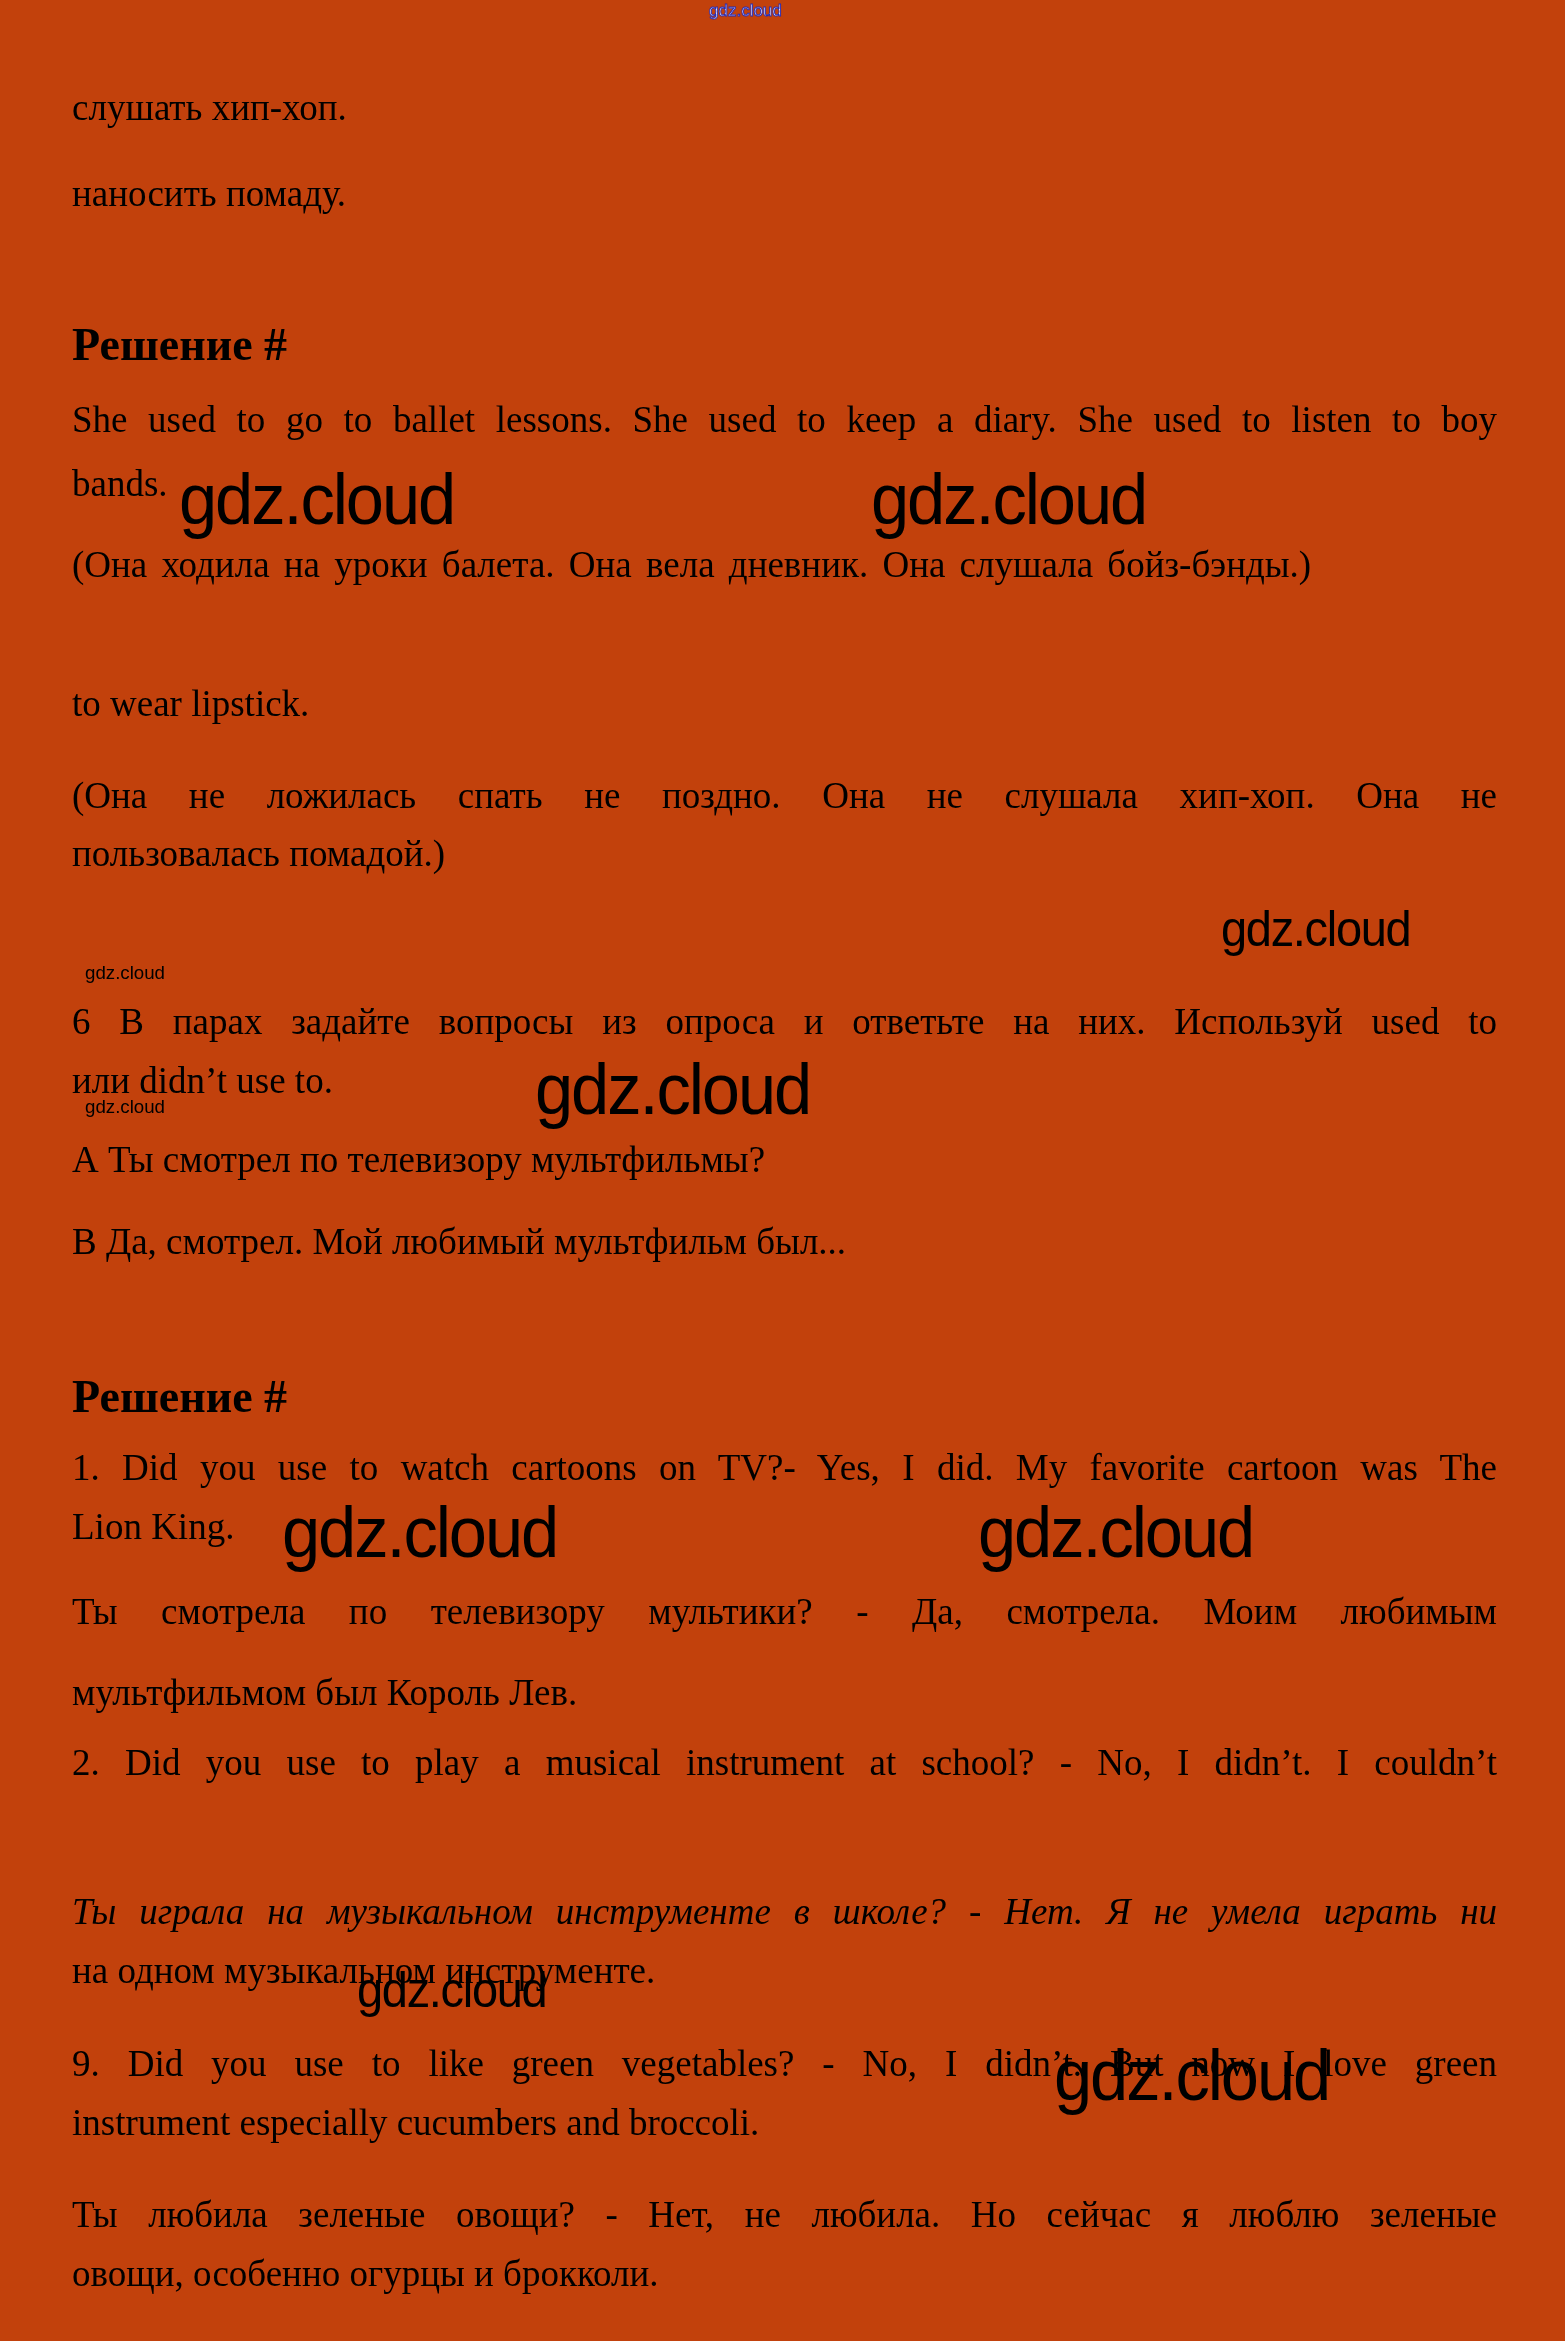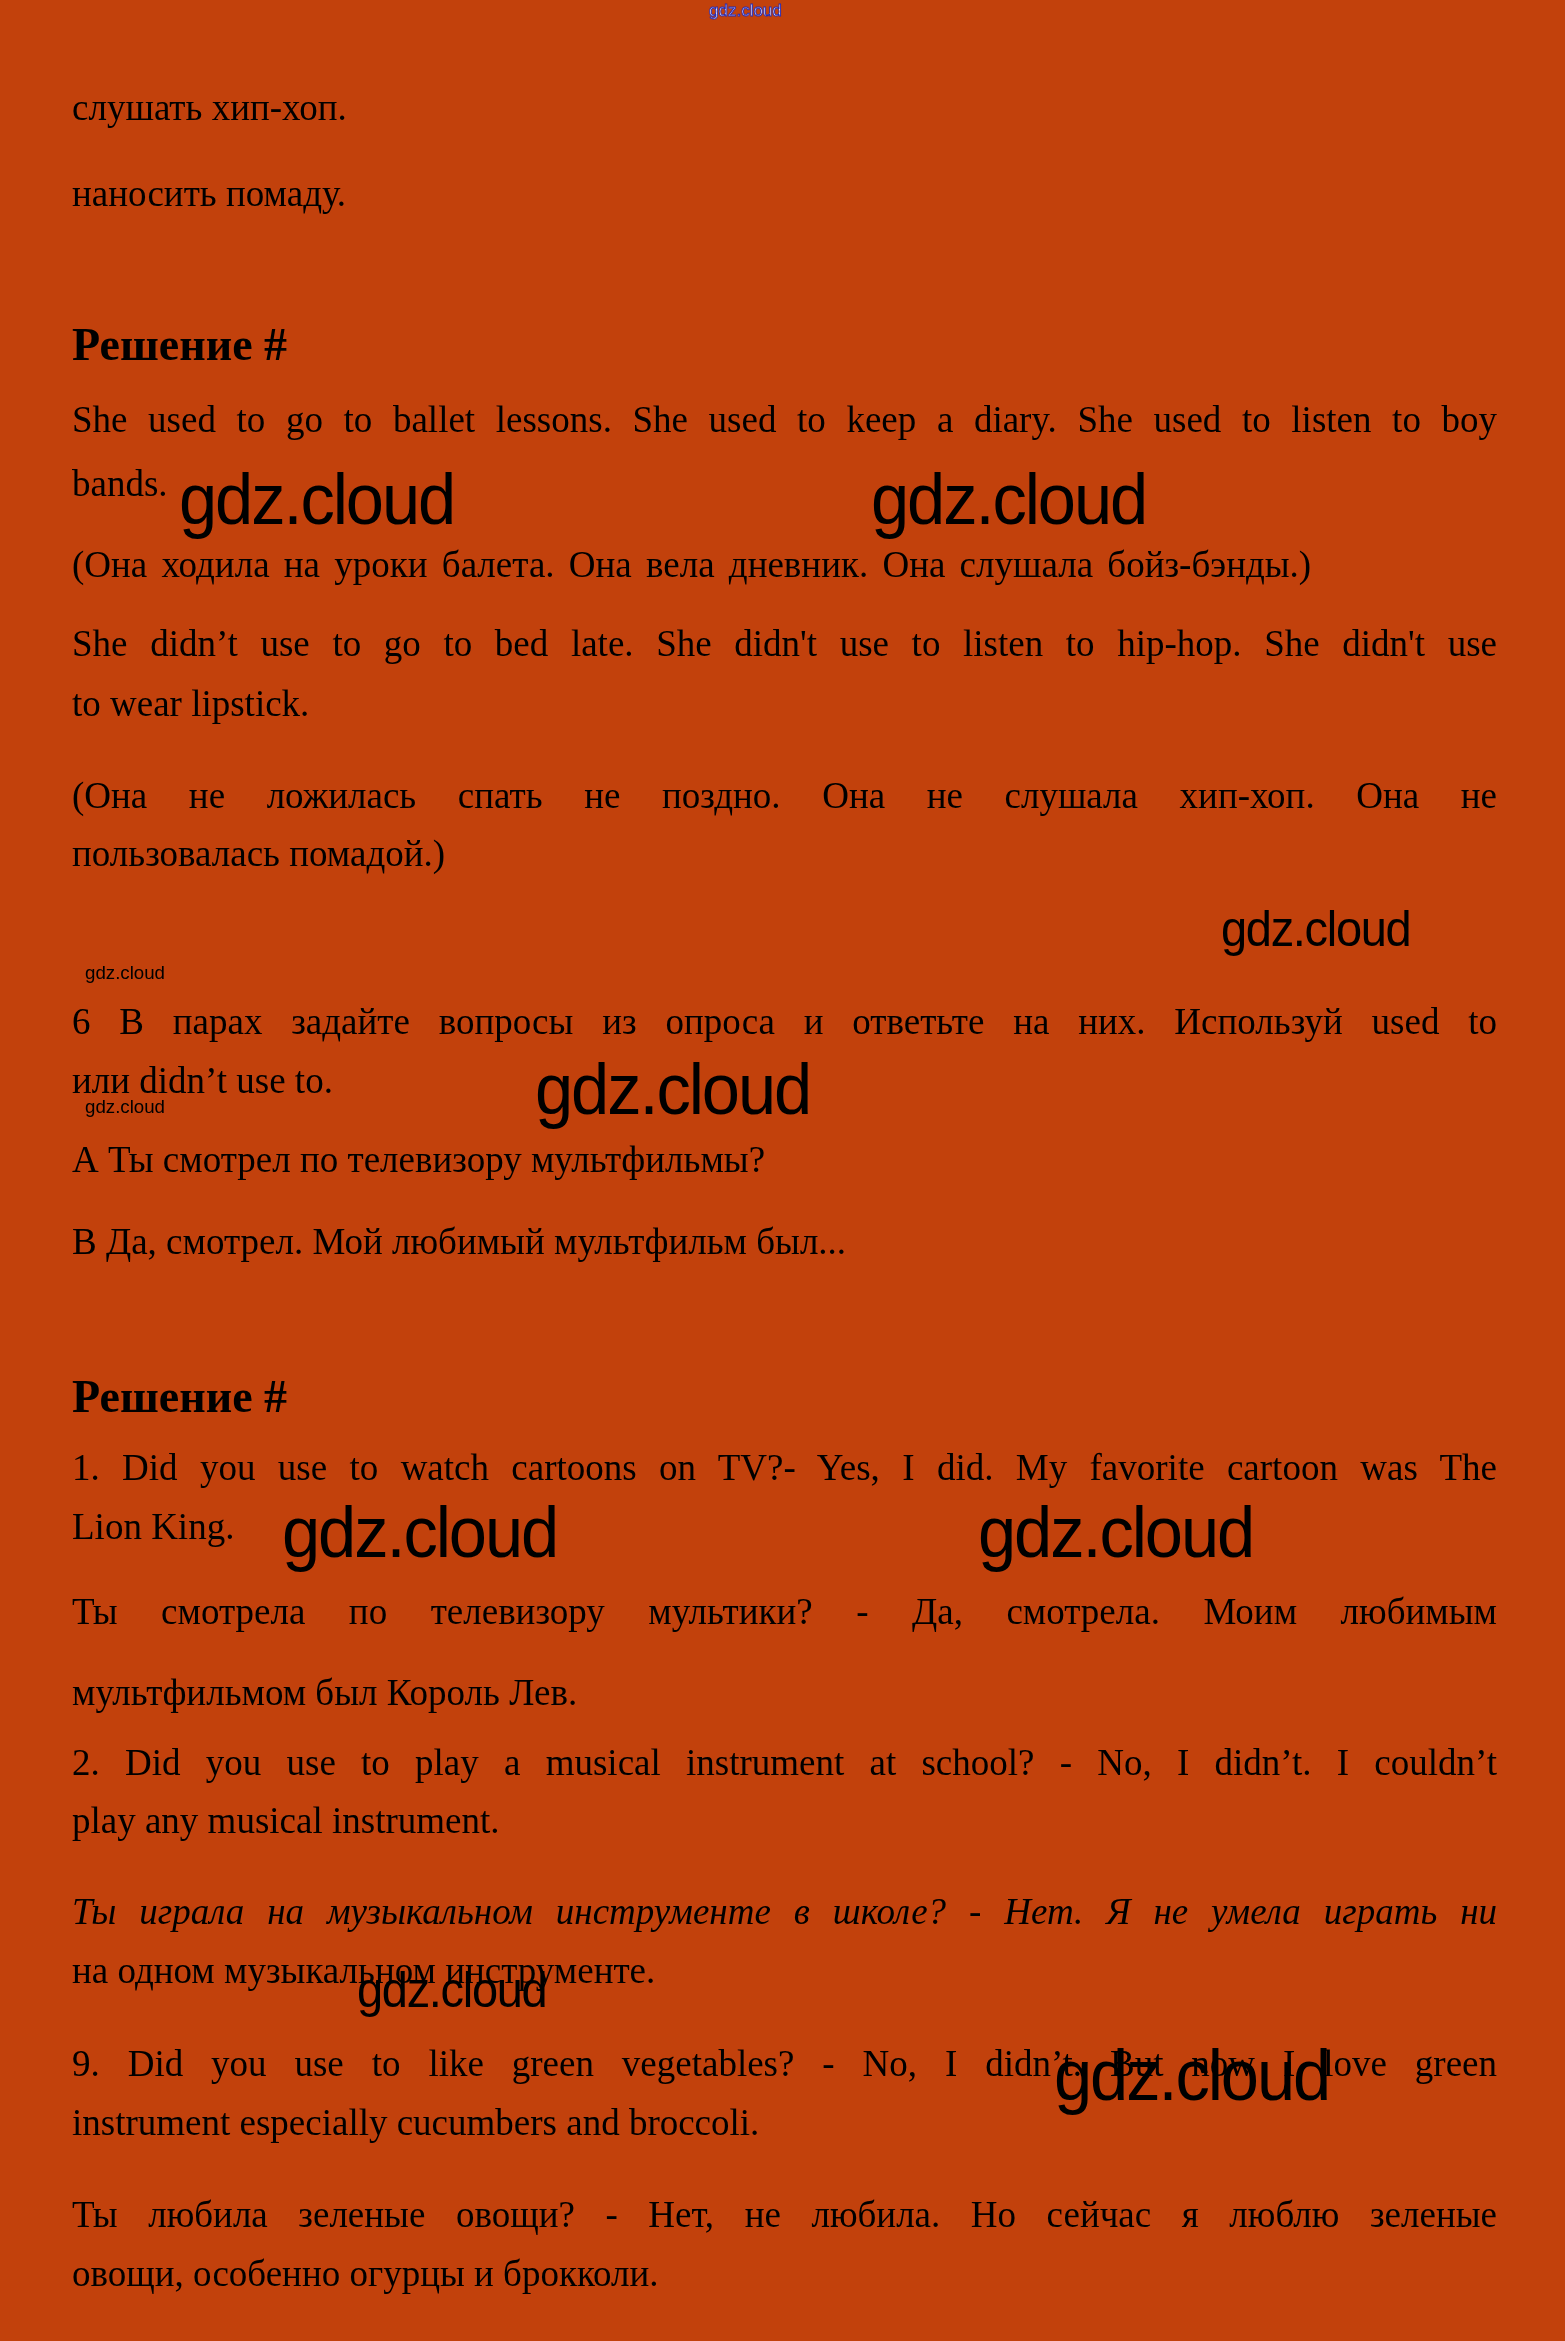--- a/index.html
+++ b/index.html
@@ -54,21 +54,20 @@
   <div class="ln s h" style="top:316px;">Решение #</div>
 
   <div class="ln j" style="top:397px;">She used to go to ballet lessons. She used to keep a diary. She used to listen to boy</div>
   <div class="ln s" style="top:461px;">bands.</div>
 
   <div class="wm wm-big" style="left:179px; top:457px;">gdz.cloud</div>
   <div class="wm wm-big" style="left:871px; top:457px;">gdz.cloud</div>
 
   <div class="ln s sp" style="top:542px;">(Она ходила на уроки балета. Она вела дневник. Она слушала бойз-бэнды.)</div>
 
-  <div class="ln j" style="top:621px;">She didn’t use to go to bed late. She didn't use to listen to hip-hop. She didn't use</div>
   <div class="ln s" style="top:681px;">to wear lipstick.</div>
 
   <div class="ln j" style="top:773px;">(Она не ложилась спать не поздно. Она не слушала хип-хоп. Она не</div>
   <div class="ln s" style="top:831px;">пользовалась помадой.)</div>
 
   <div class="wm wm-med" style="left:1221px; top:900px;">gdz.cloud</div>
 
   <div class="wm wm-tiny" style="left:85px; top:962px;">gdz.cloud</div>
 
   <div class="ln j" style="top:999px;">6 В парах задайте вопросы из опроса и ответьте на них. Используй used to</div>
@@ -86,21 +85,20 @@
   <div class="ln j" style="top:1445px;">1. Did you use to watch cartoons on TV?- Yes, I did. My favorite cartoon was The</div>
   <div class="ln s" style="top:1504px;">Lion King.</div>
 
   <div class="wm wm-big" style="left:282px; top:1490px;">gdz.cloud</div>
   <div class="wm wm-big" style="left:978px; top:1490px;">gdz.cloud</div>
 
   <div class="ln j" style="top:1589px;">Ты смотрела по телевизору мультики? - Да, смотрела. Моим любимым</div>
   <div class="ln s" style="top:1648px;margin-top:22px;">мультфильмом был Король Лев.</div>
 
   <div class="ln j" style="top:1740px;">2. Did you use to play a musical instrument at school? - No, I didn’t. I couldn’t</div>
-  <div class="ln s" style="top:1798px;">play any musical instrument.</div>
 
   <div class="ln j" style="top:1889px;font-style:italic;">Ты играла на музыкальном инструменте в школе? - Нет. Я не умела играть ни</div>
   <div class="ln s" style="top:1948px;">на одном музыкальном инструменте.</div>
 
   <div class="wm wm-med" style="left:357px; top:1961px;">gdz.cloud</div>
 
   <div class="ln j" style="top:2041px;">9. Did you use to like green vegetables? - No, I didn’t. But now I love green</div>
   <div class="ln s" style="top:2100px;">instrument especially cucumbers and broccoli.</div>
 
   <div class="wm wm-big" style="left:1054px; top:2033px;">gdz.cloud</div>

